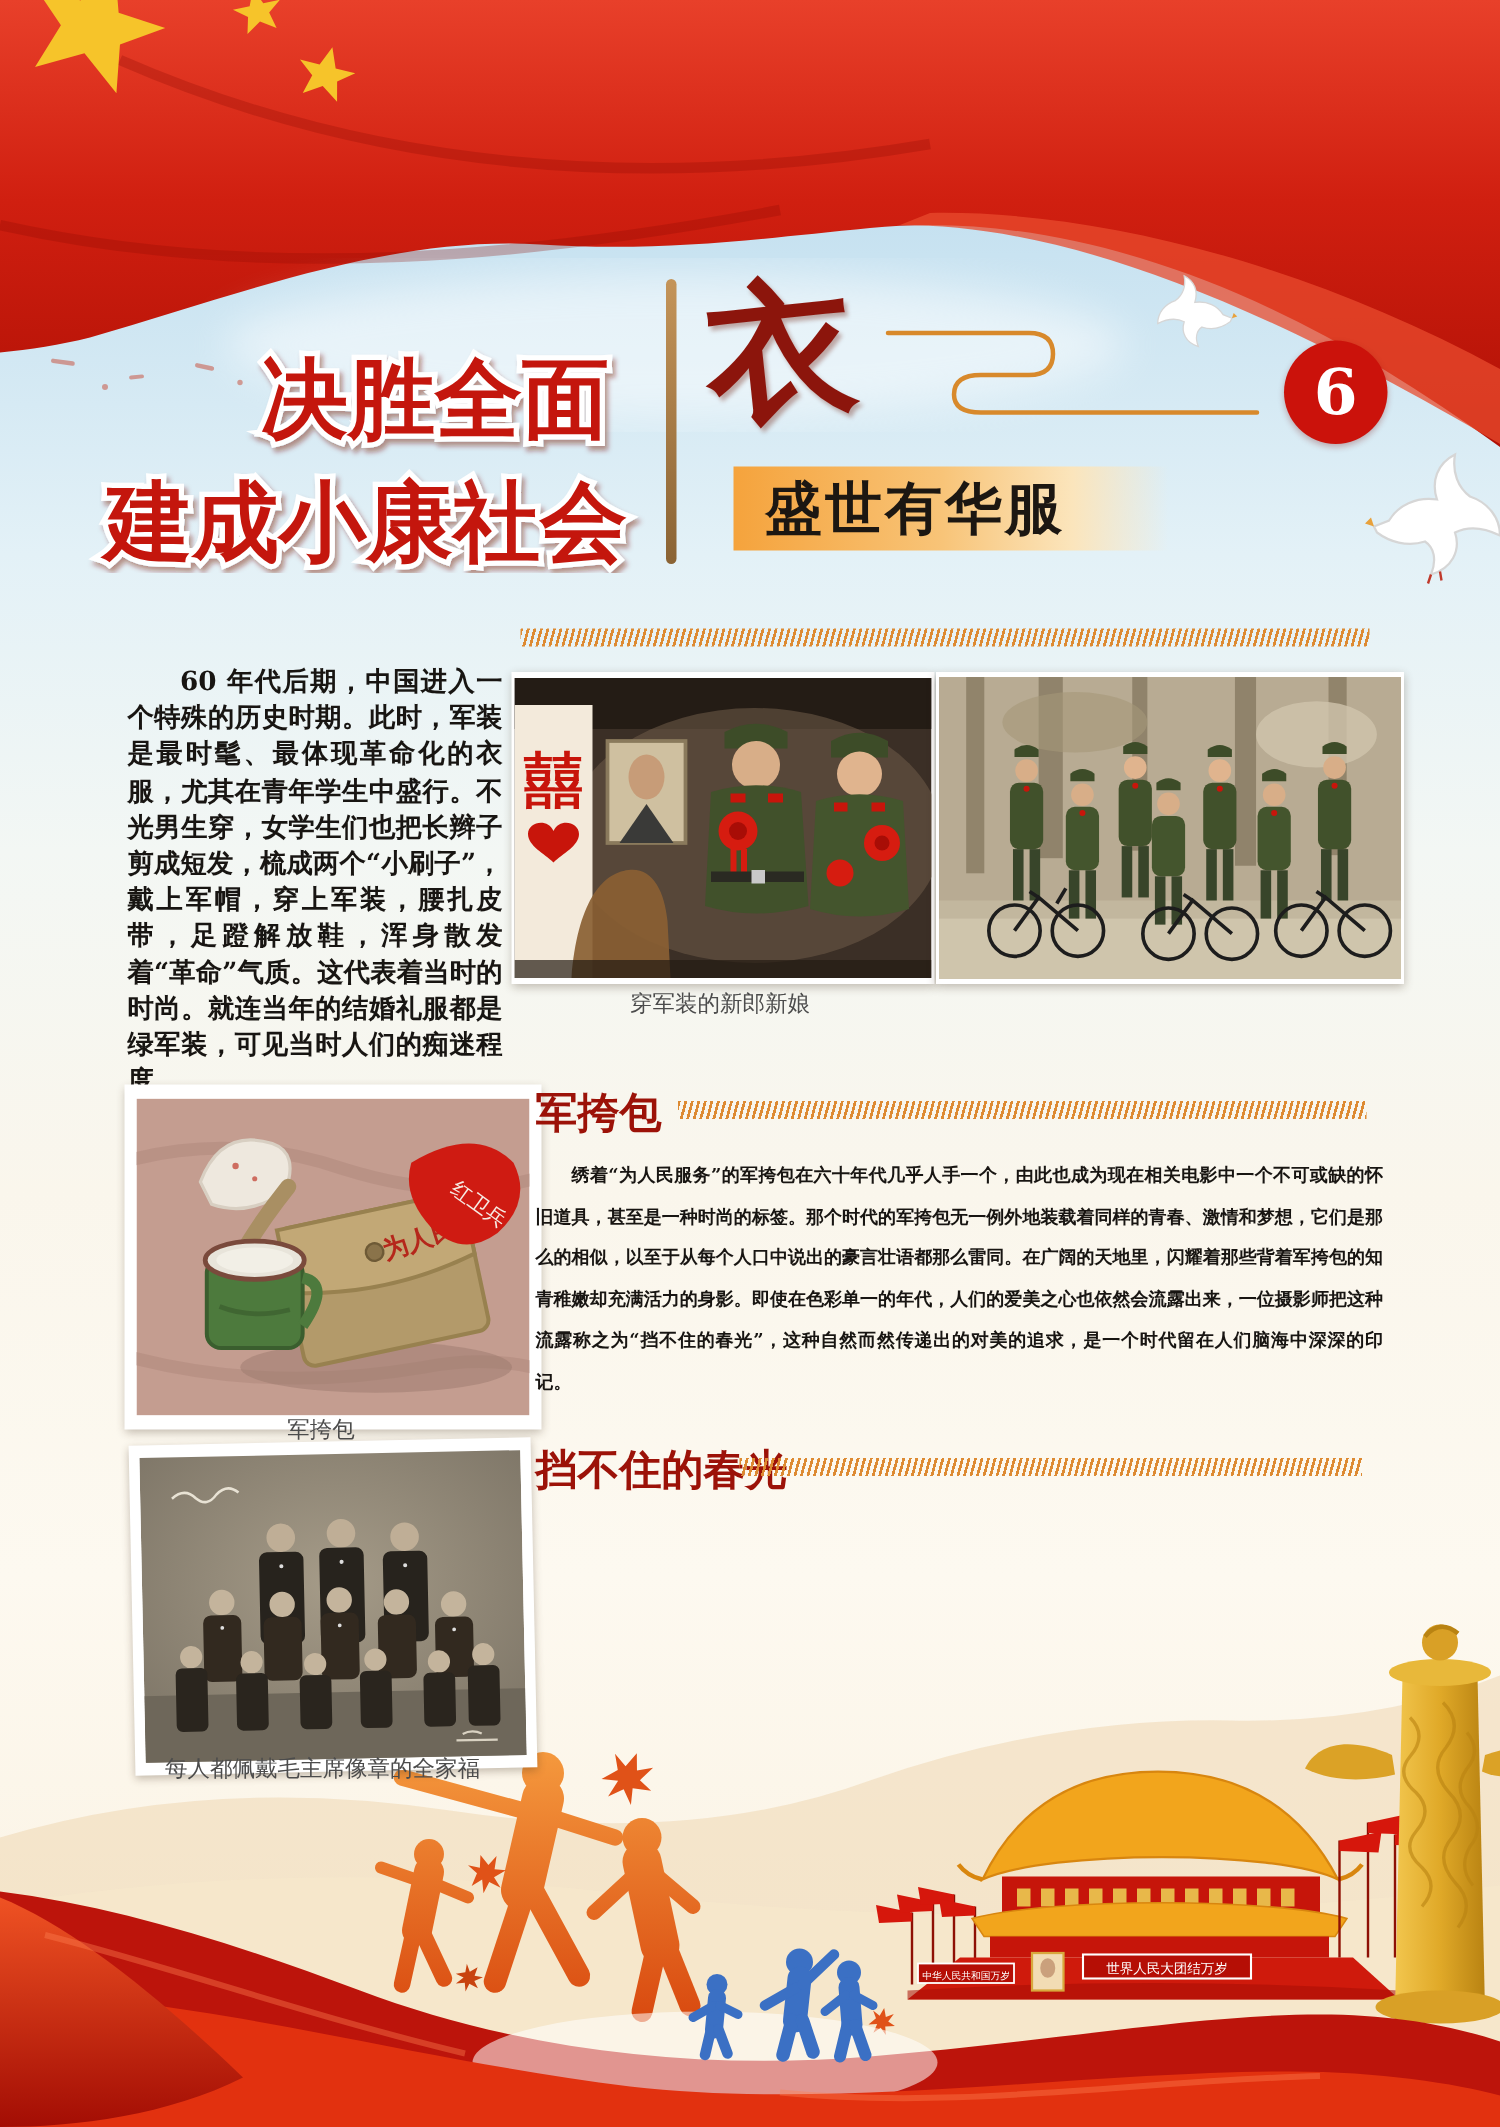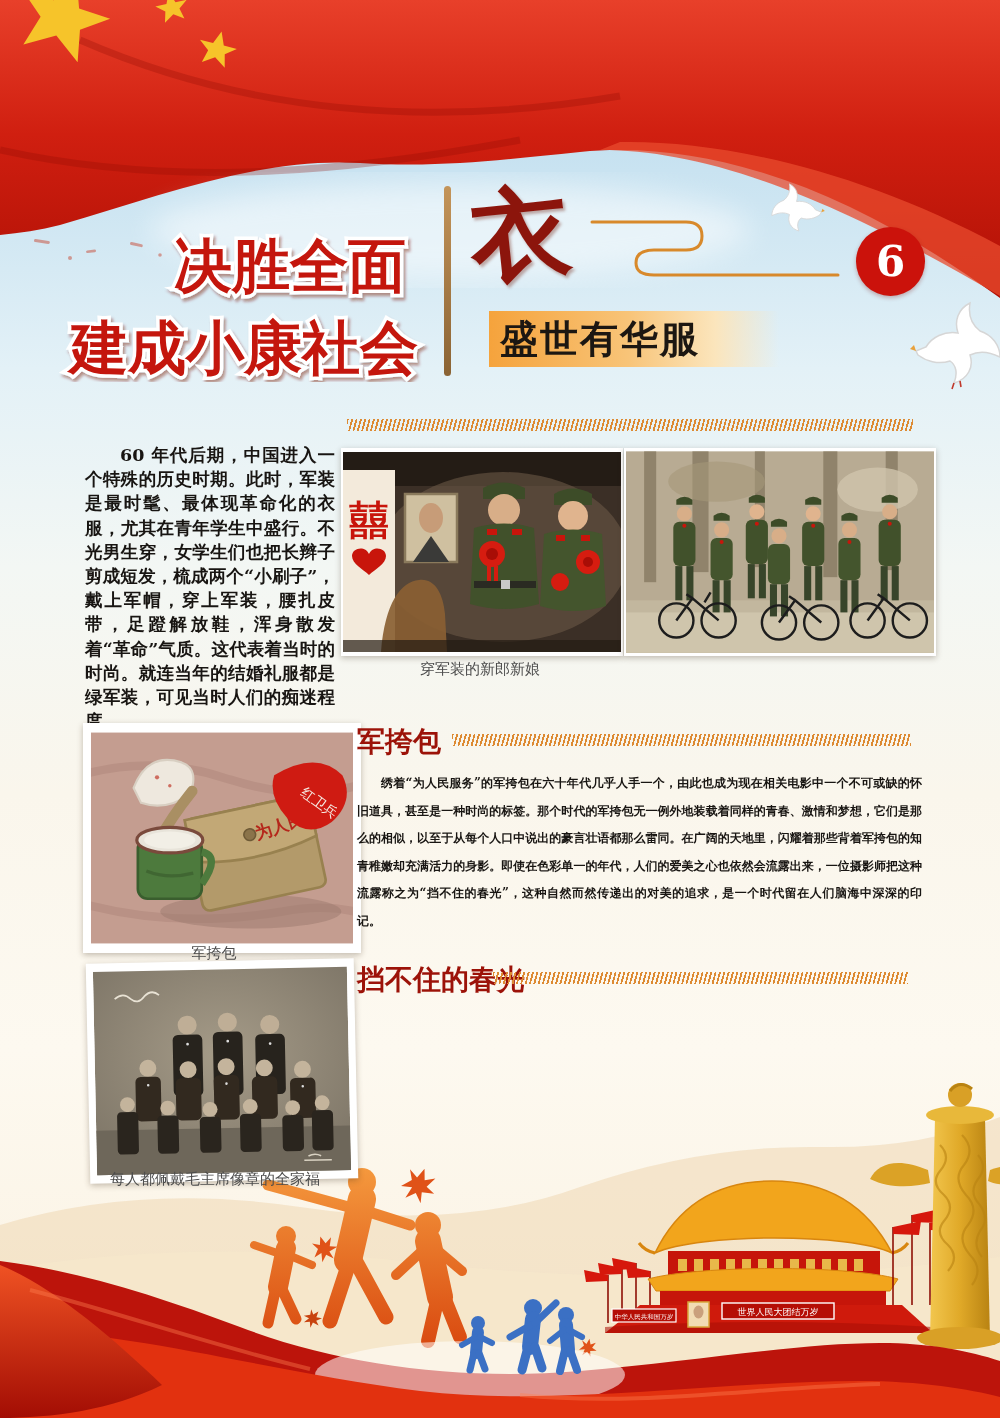--- a/index.html
+++ b/index.html
@@ -21,21 +21,21 @@
     transform:rotate(-6deg);text-shadow:2px 3px 3px rgba(110,25,10,.35);line-height:1;
   }
   #divider{left:444px;top:186px;width:7px;height:190px;border-radius:4px;
     background:linear-gradient(180deg,#c49459,#8a6334);}
   #issue-circle{left:856px;top:227px;width:69px;height:69px;border-radius:50%;
     background:#cb120b;display:flex;align-items:center;justify-content:center;
     box-shadow:0 2px 4px rgba(120,10,5,.3);}
   #issue-circle span{color:#fff;font-size:42px;font-weight:bold;}
   #subtitle-bar{left:489px;top:311px;width:290px;height:56px;display:flex;align-items:center;
     background:linear-gradient(90deg,#f5a33c 0%,#f8c478 48%,#fbe5bc 78%,rgba(252,240,220,0) 100%);}
-  #subtitle-bar span{font-size:38px;font-weight:bold;color:#1c1712;letter-spacing:2px;padding-left:11px;white-space:nowrap;}
+  #subtitle-bar span{font-size:38px;font-weight:bold;color:#1c1712;letter-spacing:2px;padding-left:21px;white-space:nowrap;}
   .sec-title{font-weight:bold;color:#9c1208;white-space:nowrap;line-height:1.15;}
   .hatch{height:12px;
     background:repeating-linear-gradient(105deg,#dd8a32 0 1.8px,rgba(255,255,255,0) 1.8px 4.2px);}
   .body-text{color:#181512;text-align:justify;text-indent:2em;font-weight:600;}
   #body-1{left:85px;top:443px;width:250px;font-size:17.5px;line-height:24.2px;}
   #body-2{left:357px;top:770px;width:565px;font-size:12px;line-height:27.5px;}
   #body-3{left:357px;top:1010px;width:565px;font-size:16px;line-height:27.5px;}
   .photo{background:#fff;box-shadow:0 2px 6px rgba(60,40,20,.3);}
   .photo svg{display:block;width:100%;height:100%;}
   .caption{text-align:center;font-family:"DejaVu Sans","Liberation Sans",sans-serif;

